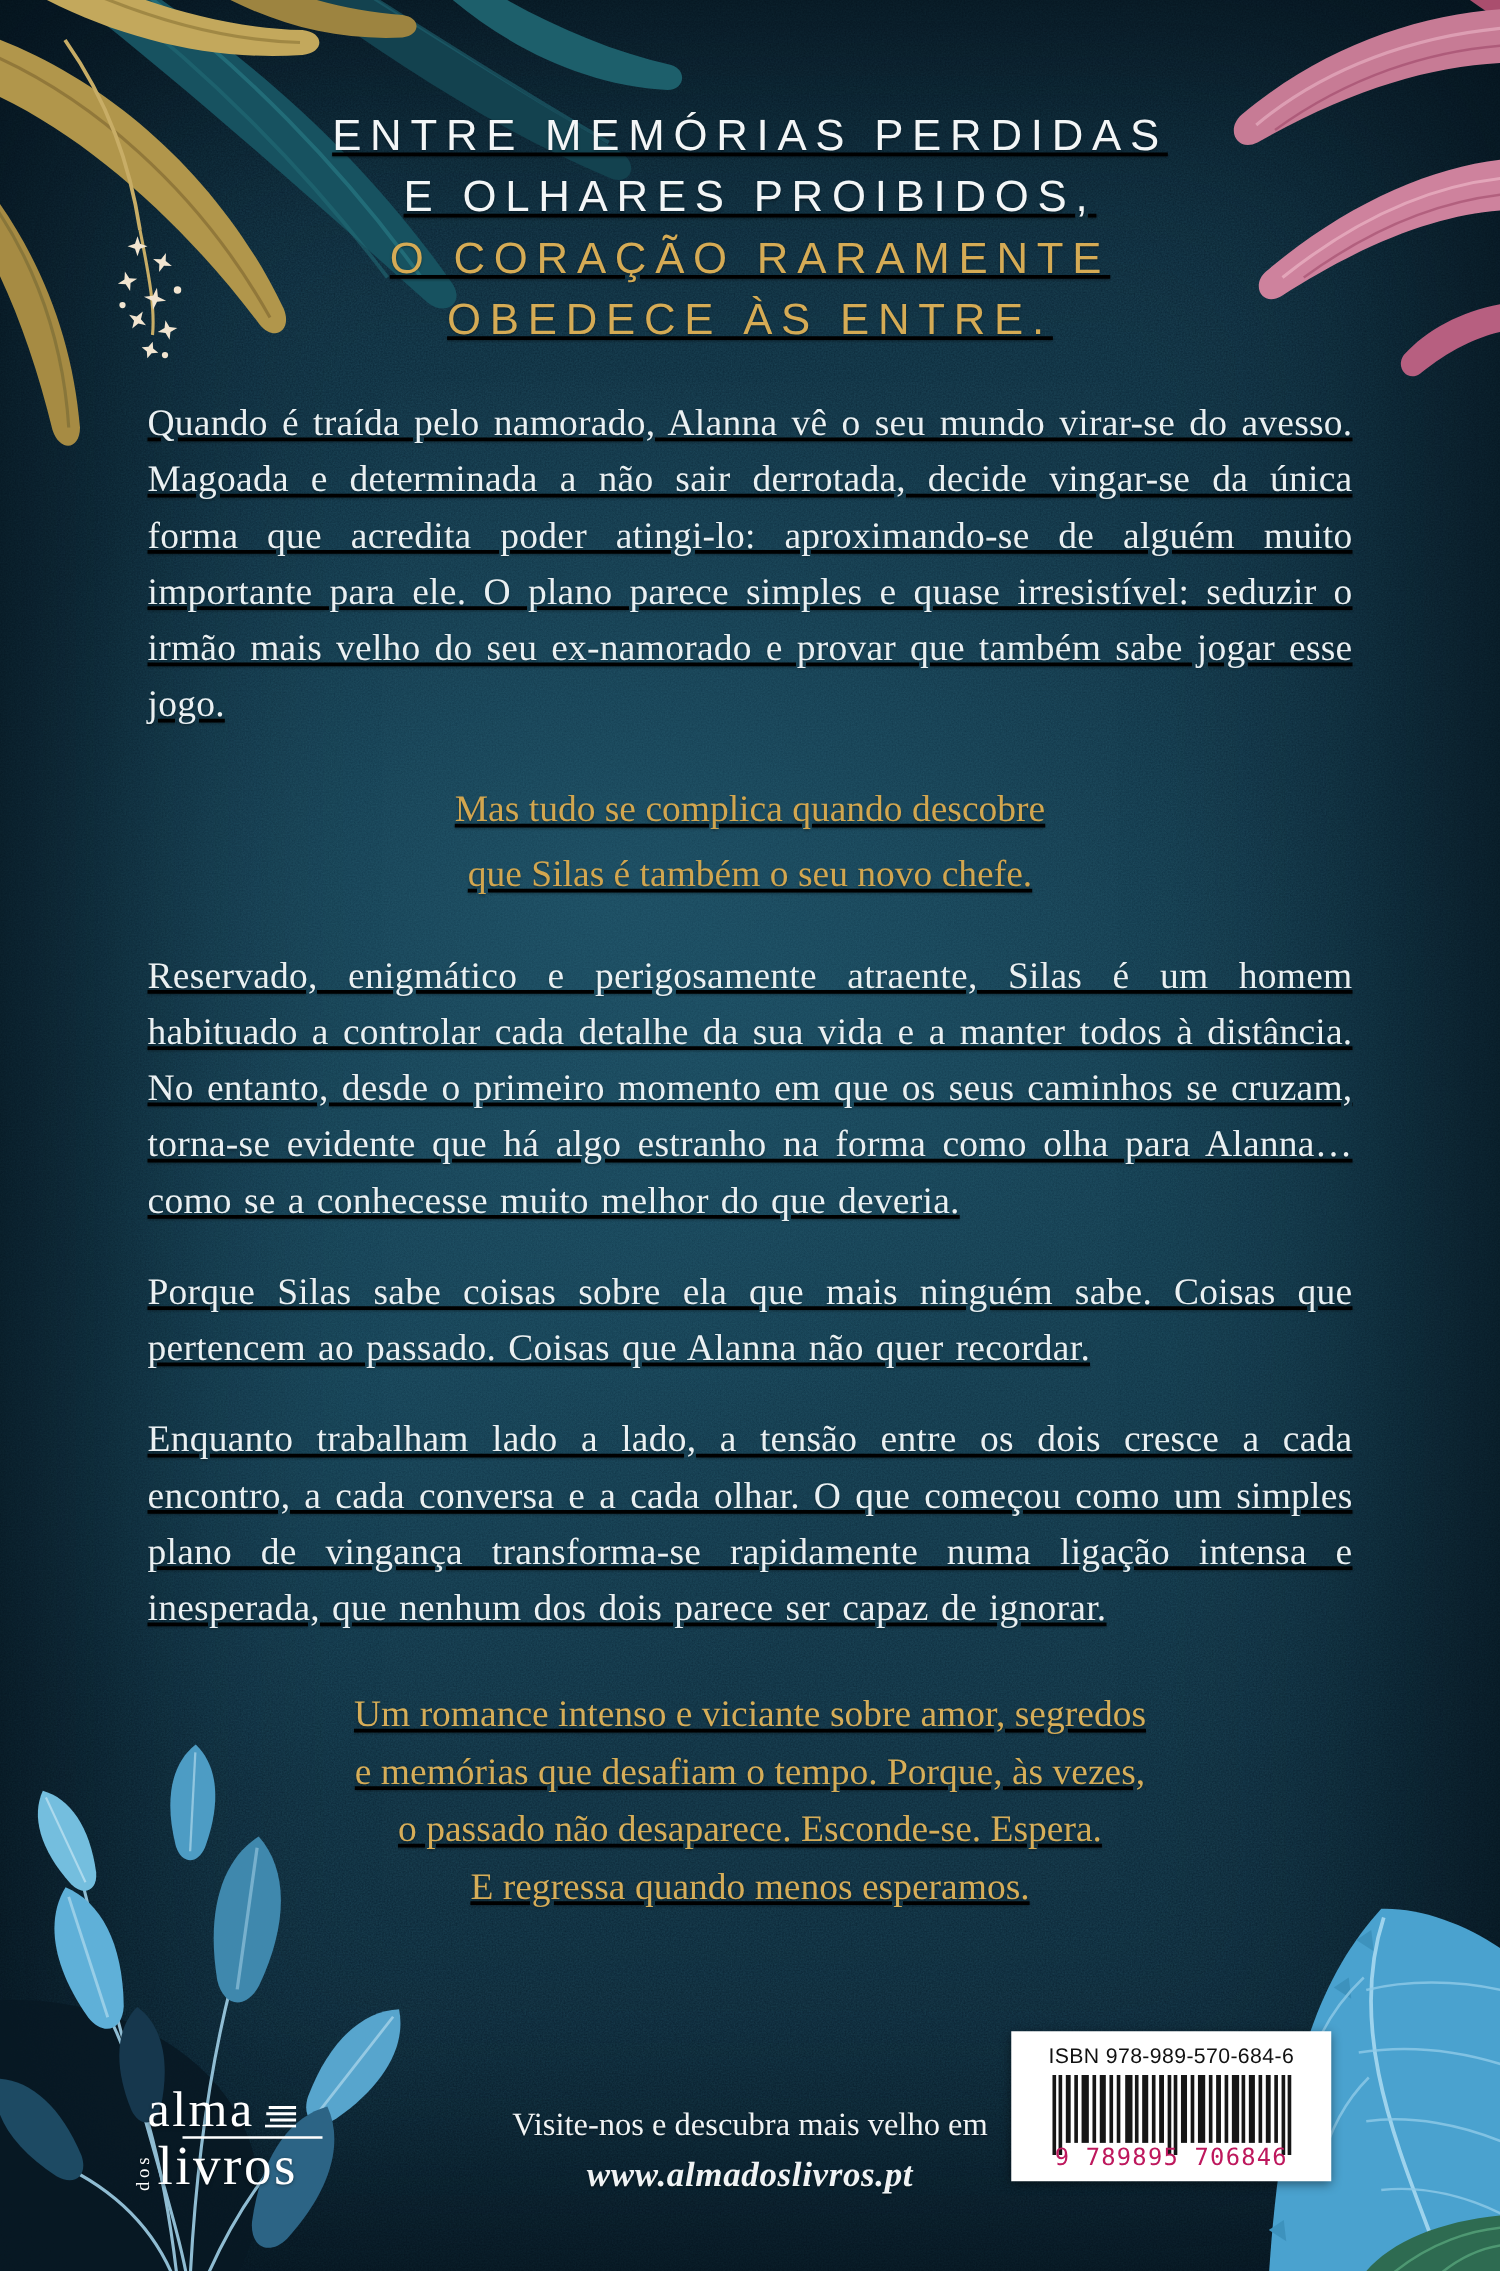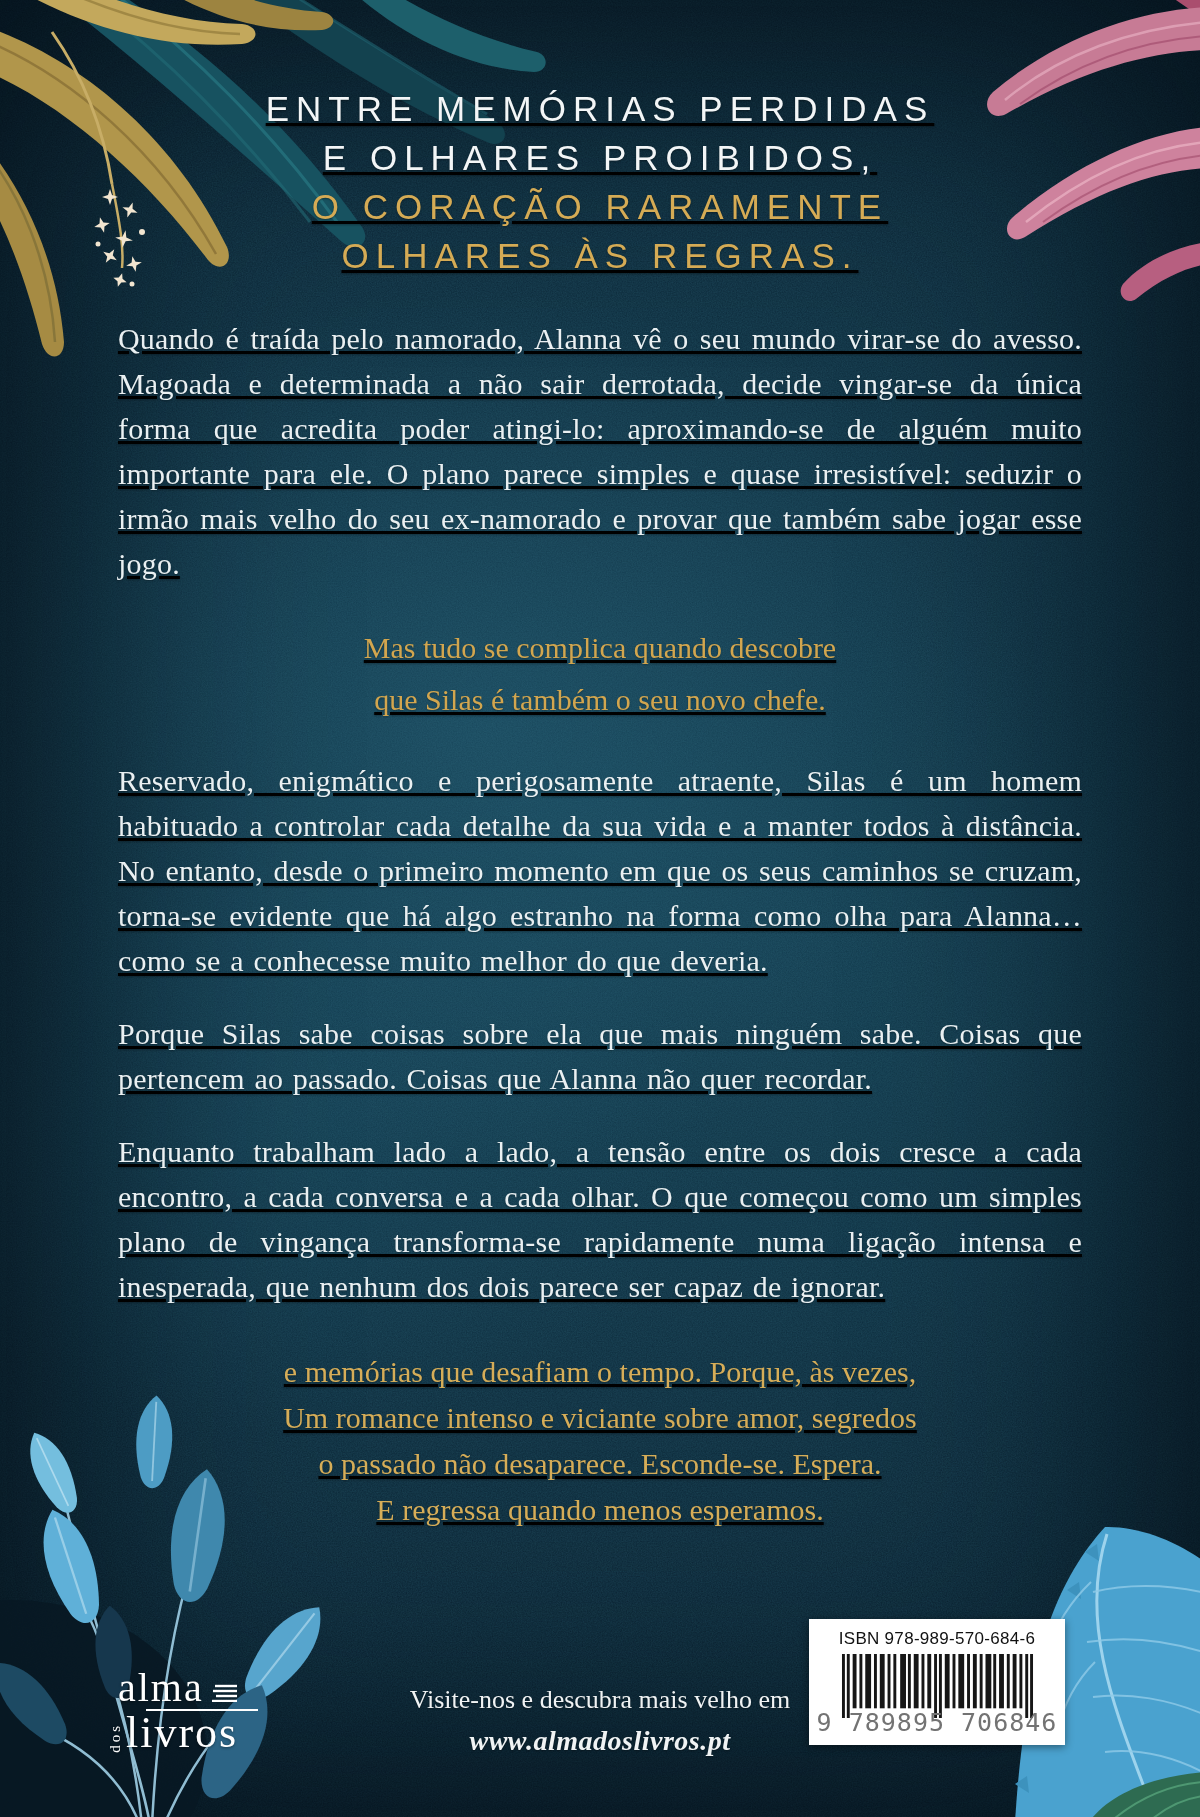--- a/index.html
+++ b/index.html
@@ -55,22 +55,22 @@
   .visit{position:absolute;left:50%;transform:translateX(-50%);bottom:58px;
     width:560px;text-align:center;color:#f0f3f4;text-shadow:0 1px 2px rgba(0,0,0,.35);}
   .visit-line{font-size:26px;line-height:34px;}
   .visit-site{font-size:28px;line-height:36px;font-weight:bold;margin-top:6px;letter-spacing:.5px;font-style:italic;}
 
   .barcode-box{position:absolute;right:135px;bottom:72px;width:256px;
     background:#ffffff;padding:10px 0 8px;text-align:center;
     box-shadow:0 2px 8px rgba(0,0,0,.45);}
   .isbn-label{font-family:"Liberation Sans", sans-serif;font-size:17px;
     color:#111;letter-spacing:.3px;margin-bottom:5px;}
-  .barcode-digits{font-family:"DejaVu Sans Mono", monospace;font-size:25px;
-    color:#737373;letter-spacing:1px;margin-top:-14px;background:transparent;}
+  .barcode-digits{font-family:"DejaVu Sans Mono", monospace;font-size:19px;
+    color:#be185d;letter-spacing:1px;margin-top:-14px;background:transparent;}
 </style>
 </head>
 <body>
 
 <div class="page">
 
   <svg class="texture" width="1200" height="1817">
     <filter id="noise">
       <feTurbulence type="fractalNoise" baseFrequency="0.8" numOctaves="3" seed="7"></feTurbulence>
       <feColorMatrix type="matrix" values="0 0 0 0 0.05  0 0 0 0 0.22  0 0 0 0 0.30  0 0 0 0.55 0"></feColorMatrix>
@@ -187,37 +187,37 @@
       <path d="M250,296 C280,272 312,262 338,260"></path>
       <path d="M286,298 C305,282 322,276 338,274"></path>
     </g>
   </svg>
 
   <div class="content">
     <div class="headline">
       <div>ENTRE MEMÓRIAS PERDIDAS</div>
       <div>E OLHARES PROIBIDOS,</div>
       <div class="gold-line">O CORAÇÃO RARAMENTE</div>
-      <div class="gold-line">OLHARES ÀS REGRAS.</div>
+      <div class="gold-line">OBEDECE ÀS ENTRE.</div>
     </div>
 
     <p class="body-par p1">Quando é traída pelo namorado, Alanna vê o seu mundo virar-se do avesso. Magoada e determinada a não sair derrotada, decide vingar-se da única forma que acredita poder atingi-lo: aproximando-se de alguém muito importante para ele. O plano parece simples e quase irresistível: seduzir o irmão mais velho do seu ex-namorado e provar que também sabe jogar esse jogo.</p>
 
     <div class="highlight">
       <div>Mas tudo se complica quando descobre</div>
       <div>que Silas é também o seu novo chefe.</div>
     </div>
 
     <p class="body-par p2">Reservado, enigmático e perigosamente atraente, Silas é um homem habituado a controlar cada detalhe da sua vida e a manter todos à distância. No entanto, desde o primeiro momento em que os seus caminhos se cruzam, torna-se evidente que há algo estranho na forma como olha para Alanna… como se a conhecesse muito melhor do que deveria.</p>
     <p class="body-par p3">Porque Silas sabe coisas sobre ela que mais ninguém sabe. Coisas que pertencem ao passado. Coisas que Alanna não quer recordar.</p>
     <p class="body-par p4">Enquanto trabalham lado a lado, a tensão entre os dois cresce a cada encontro, a cada conversa e a cada olhar. O que começou como um simples plano de vingança transforma-se rapidamente numa ligação intensa e inesperada, que nenhum dos dois parece ser capaz de ignorar.</p>
 
     <div class="closing">
+      <div>Um romance intenso e viciante sobre amor, segredos</div>
       <div>e memórias que desafiam o tempo. Porque, às vezes,</div>
-      <div>Um romance intenso e viciante sobre amor, segredos</div>
       <div>o passado não desaparece. Esconde-se. Espera.</div>
       <div>E regressa quando menos esperamos.</div>
     </div>
   </div>
 
   <div class="footer">
 
     <div class="logo">
       <div class="logo-row1">
         <span class="logo-alma">alma</span>

